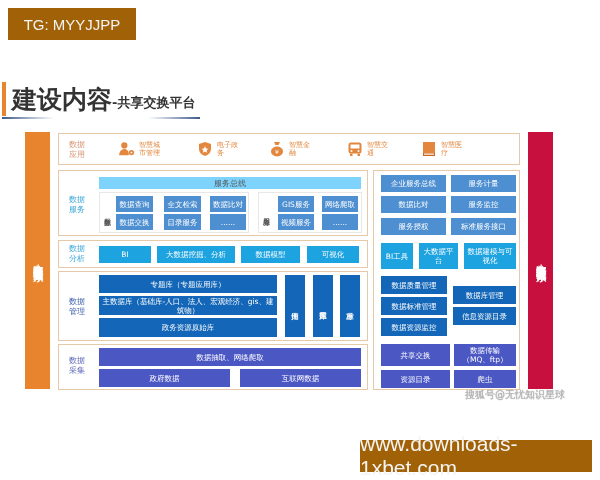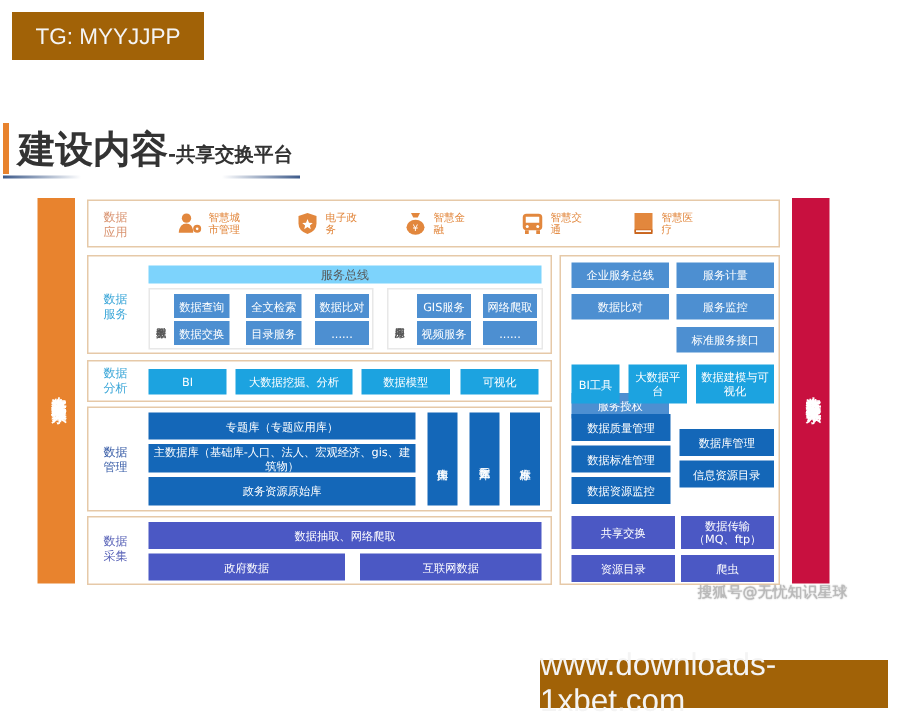--- a/index.html
+++ b/index.html
@@ -151,21 +151,21 @@
   <div class="abs box b-purple" style="left:40px;top:24px;width:131px;height:18px;">政府数据</div>
   <div class="abs box b-purple" style="left:181px;top:24px;width:121px;height:18px;">互联网数据</div>
 </div>
 
 <div class="abs panel" style="left:373px;top:170px;width:147px;height:220px;">
 
   <div class="abs box b-light" style="left:7px;top:4px;width:65px;height:17px;">企业服务总线</div>
   <div class="abs box b-light" style="left:77px;top:4px;width:65px;height:17px;">服务计量</div>
   <div class="abs box b-light" style="left:7px;top:25px;width:65px;height:17px;">数据比对</div>
   <div class="abs box b-light" style="left:77px;top:25px;width:65px;height:17px;">服务监控</div>
-  <div class="abs box b-light" style="left:7px;top:47px;width:65px;height:17px;margin-top:44px;">服务授权</div>
+  <div class="abs box b-light" style="left:7px;top:47px;width:65px;height:17px;">服务授权</div>
   <div class="abs box b-light" style="left:77px;top:47px;width:65px;height:17px;">标准服务接口</div>
 
   <div class="abs box b-cyan" style="left:7px;top:72px;width:32px;height:26px;">BI工具</div>
   <div class="abs box b-cyan" style="left:45px;top:72px;width:39px;height:26px;padding:0 2px;">大数据平台</div>
   <div class="abs box b-cyan" style="left:90px;top:72px;width:52px;height:26px;padding:0 3px;">数据建模与可视化</div>
 
   <div class="abs box b-dark" style="left:7px;top:105px;width:66px;height:18px;">数据质量管理</div>
   <div class="abs box b-dark" style="left:7px;top:126px;width:66px;height:18px;">数据标准管理</div>
   <div class="abs box b-dark" style="left:7px;top:147px;width:66px;height:18px;">数据资源监控</div>
   <div class="abs box b-dark" style="left:79px;top:115px;width:63px;height:18px;">数据库管理</div>

